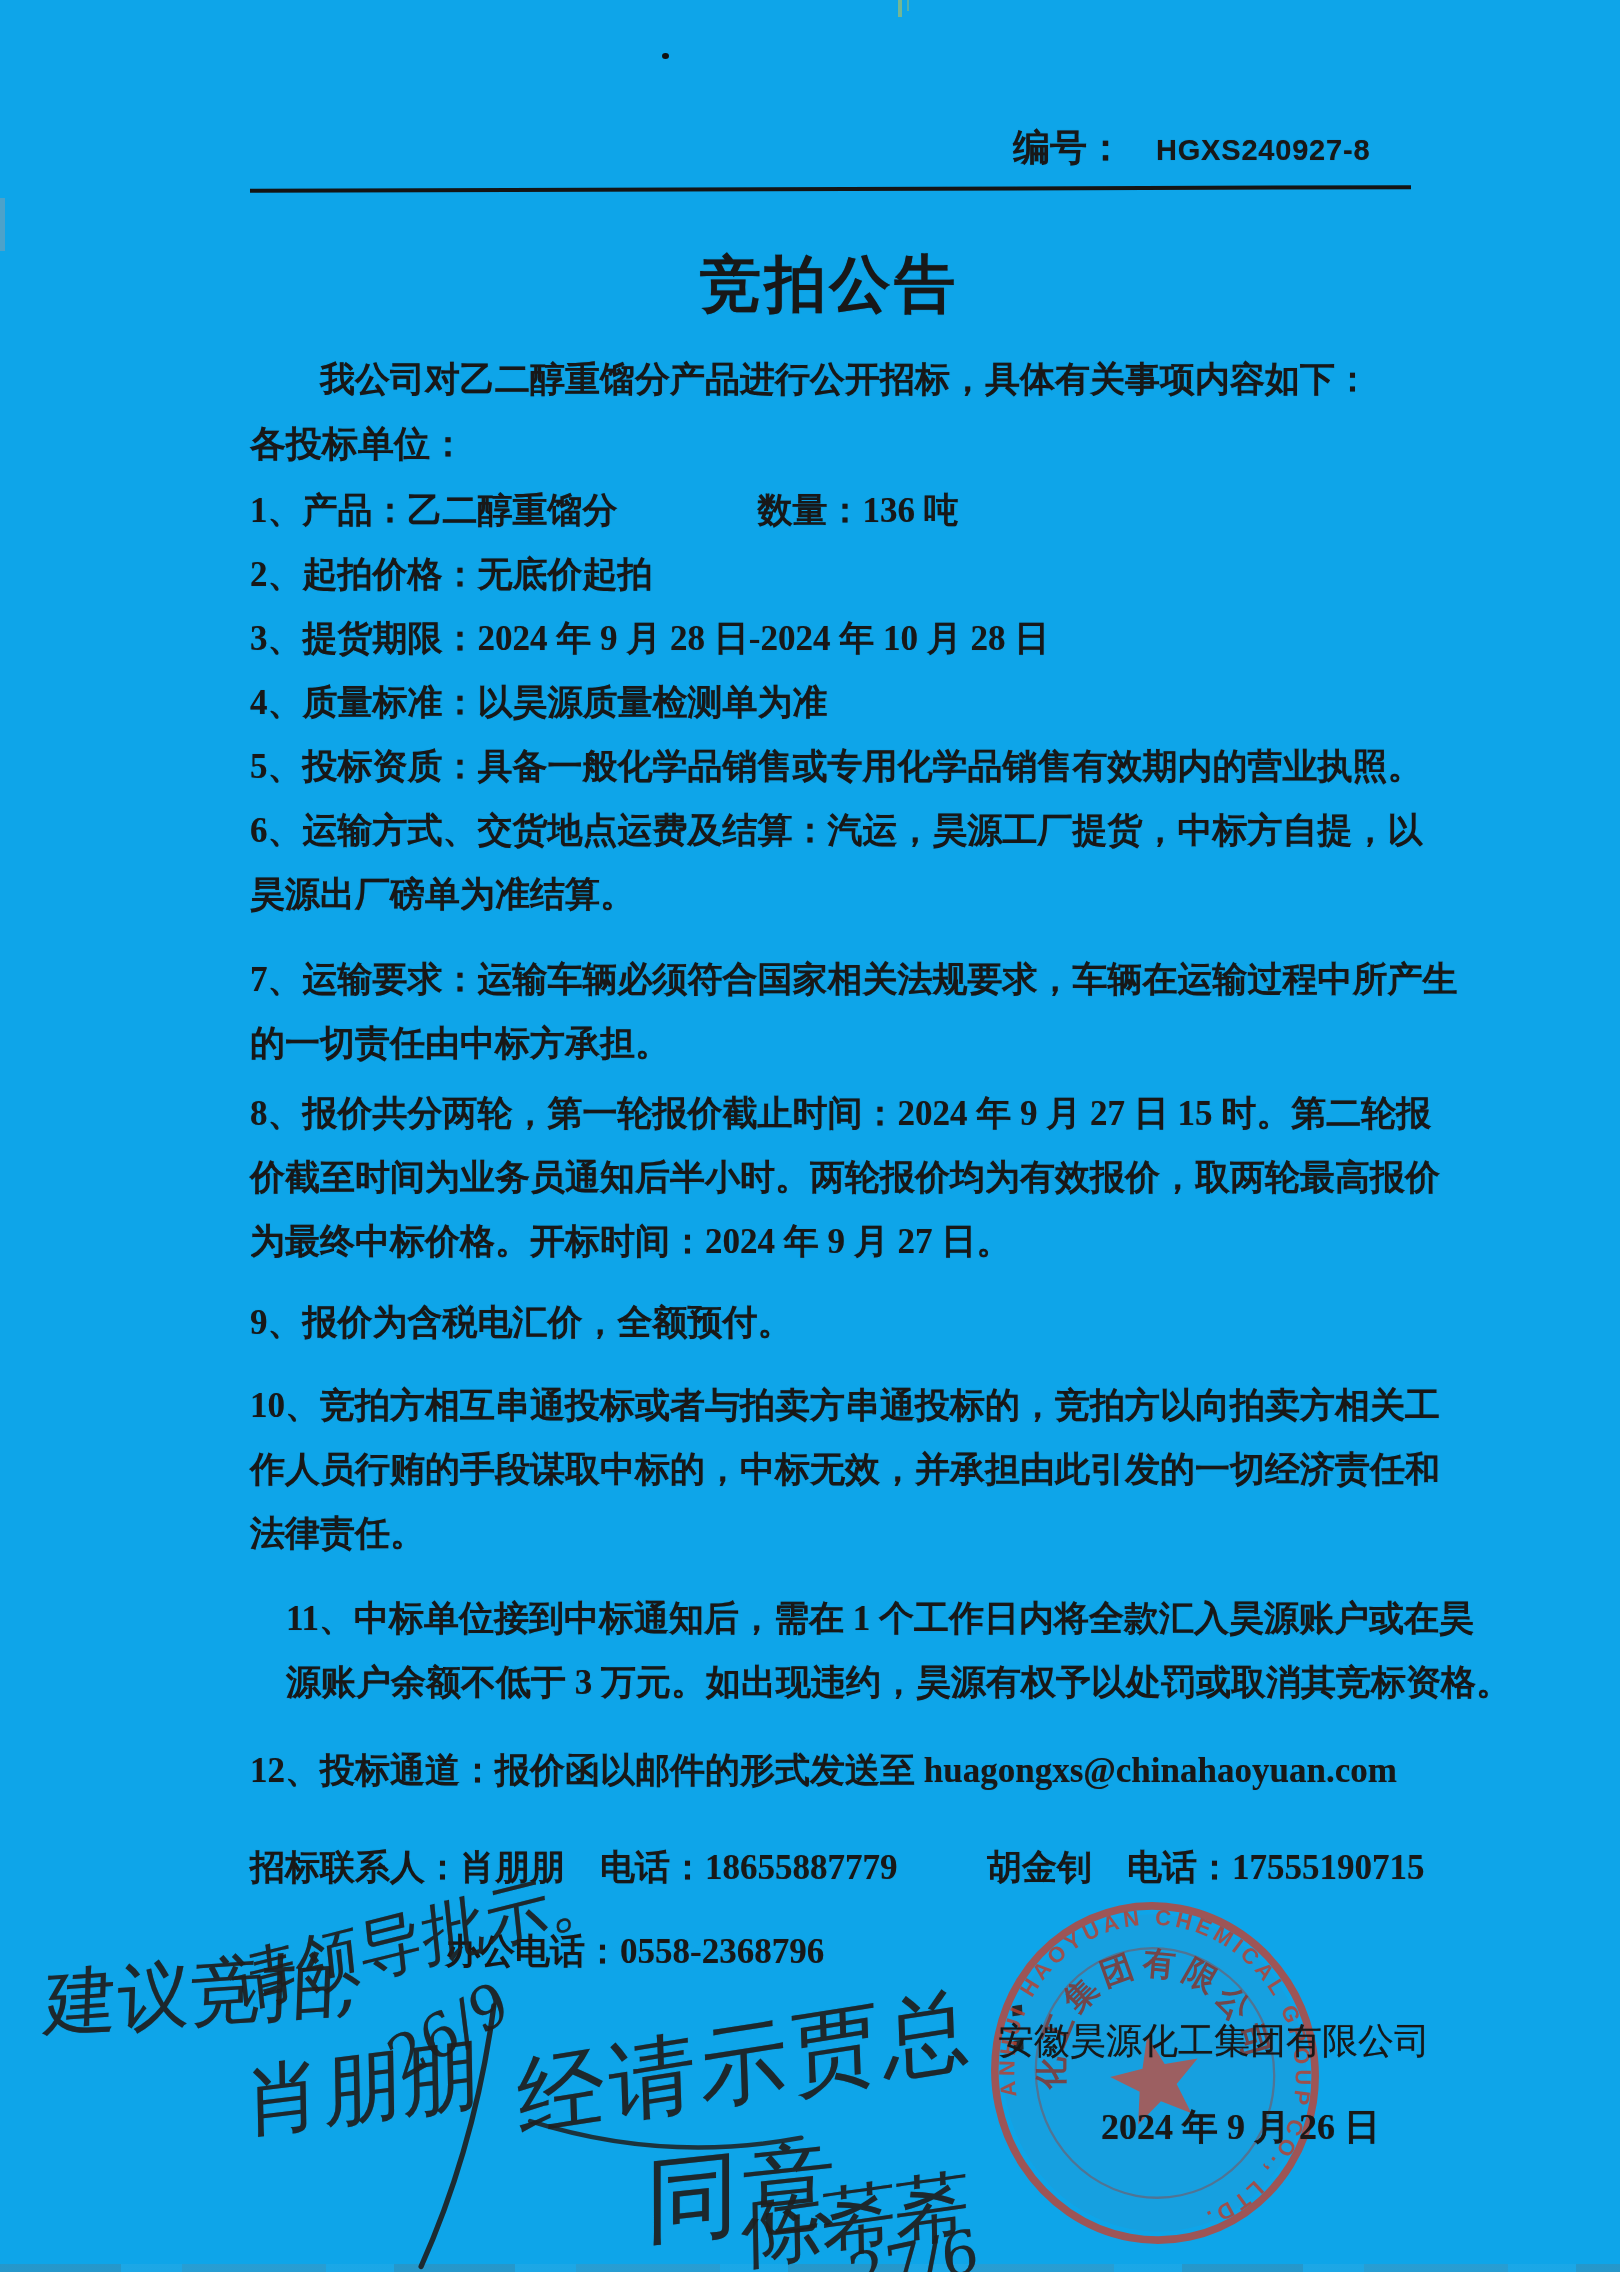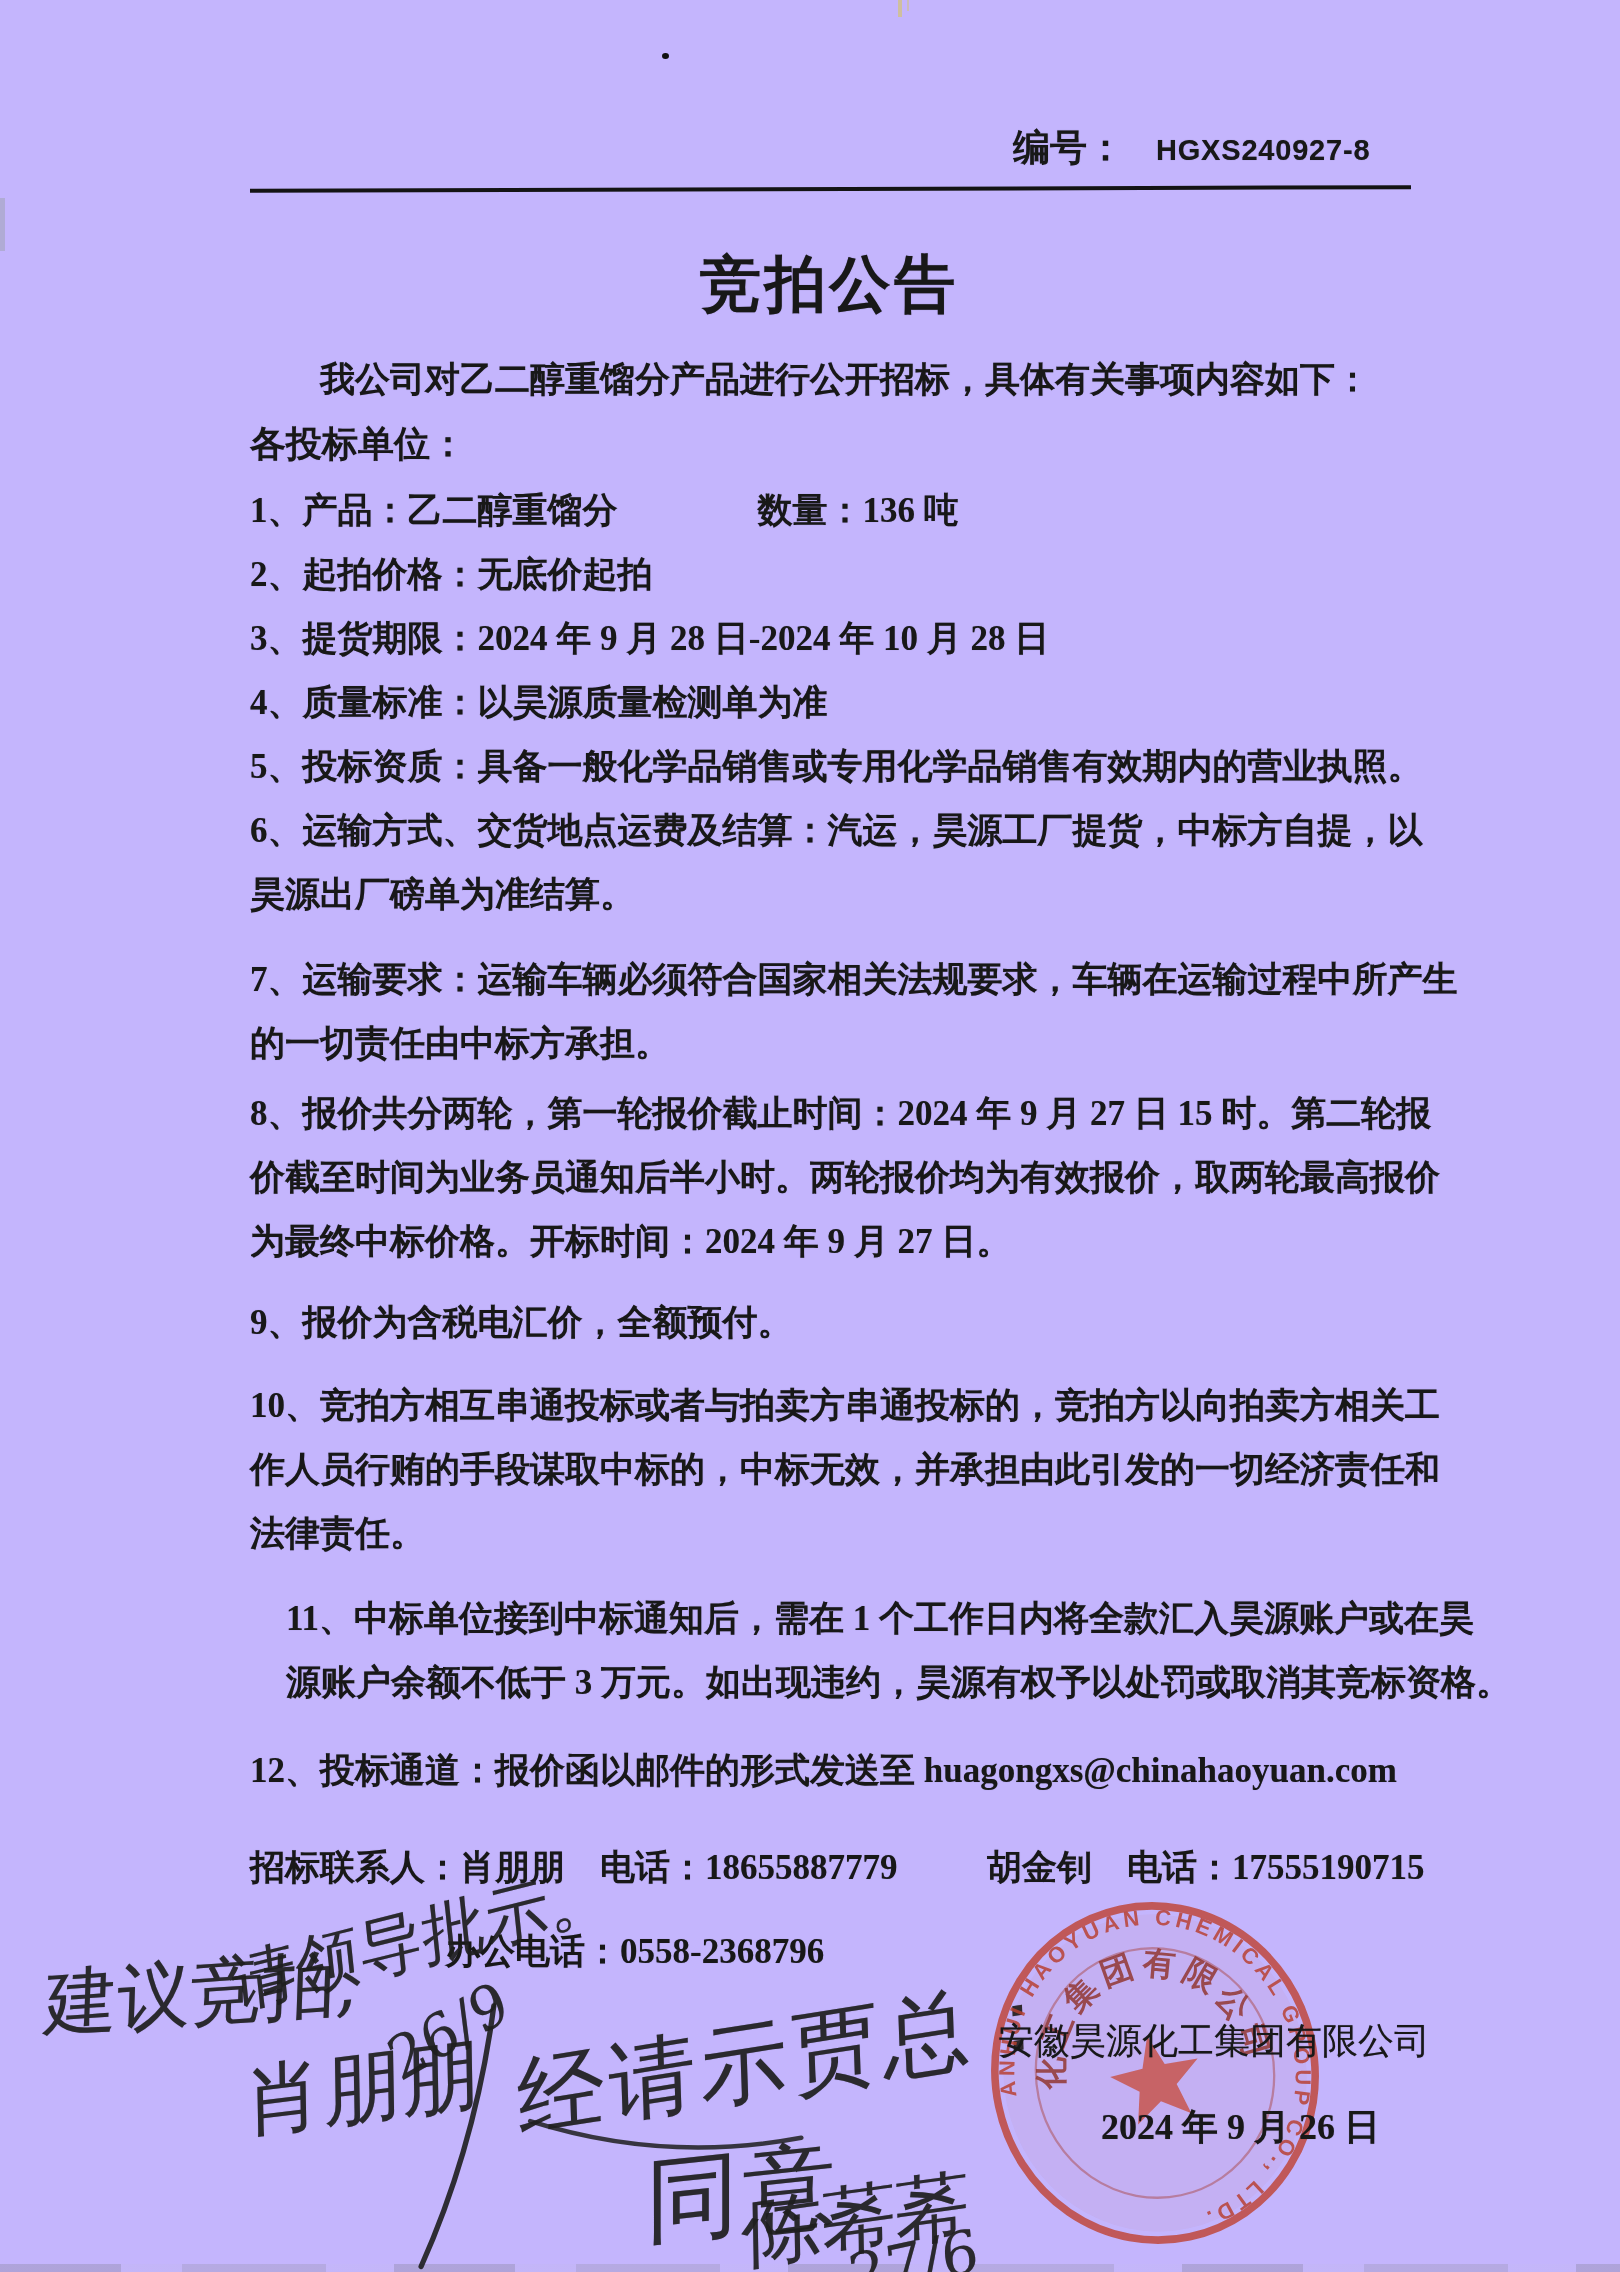--- a/index.html
+++ b/index.html
@@ -1,19 +1,19 @@
 <!DOCTYPE html>
 <html style="font-size:12px"><head>
 <meta charset="utf-8">
 <style>
   html,body{margin:0;padding:0;background:#777;}
   #page{
     position:relative;
     width:1620px;height:2273px;
-    background:#c4b5fd;
+    background:#0ea5e9;
     overflow:hidden;
     font-family:"Liberation Serif","DejaVu Serif",serif;
     color:#181818;
   }
   
   #docno{
     position:absolute;left:1013px;top:123px;
     display:flex;align-items:baseline;gap:32px;
     font-size:37px;font-weight:700;white-space:nowrap;
     text-shadow:0 0 0.8px rgba(0,0,0,.45);

